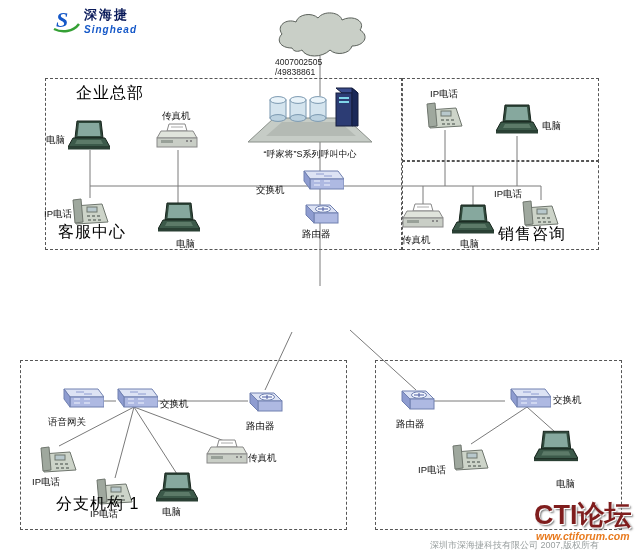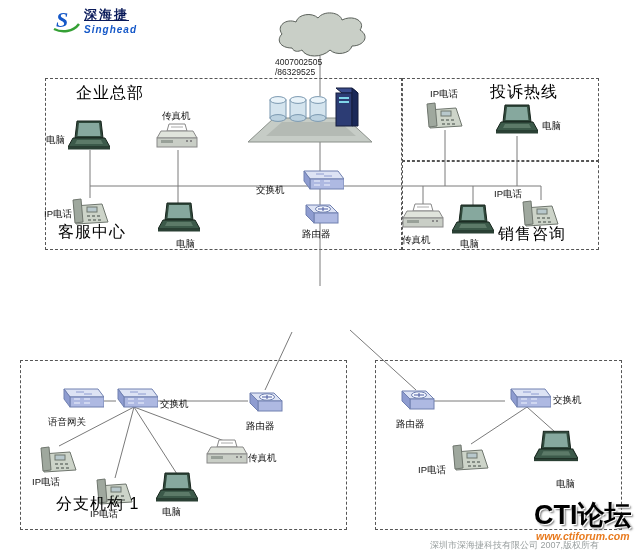--- a/index.html
+++ b/index.html
@@ -15,25 +15,25 @@
   .cloud-wrap{position:absolute;z-index:3;}
   .cloud-text{position:absolute;width:100%;text-align:center;z-index:4;}
   .pstn-text{top:20px;font-size:16px;font-weight:bold;letter-spacing:1px;}
   .inet-text{top:22px;font-size:11px;}
   .numbers{position:absolute;left:275px;top:57px;width:64px;text-align:left;
            font-size:8.5px;line-height:10px;color:#222;z-index:4;}
   .cc-caption{position:absolute;left:240px;top:148px;width:140px;text-align:center;
               font-size:9px;color:#111;z-index:4;}
   .logo{position:absolute;left:52px;top:6px;z-index:4;display:flex;align-items:flex-start;}
   .logo-texts{margin-left:4px;}
-  .logo-cn{font-size:13px;font-weight:bold;color:#0a1a5a;letter-spacing:2px;text-decoration:underline;}
+  .logo-cn{font-size:13px;font-weight:bold;color:#0a1a5a;letter-spacing:2px;}
   .logo-en{font-size:10px;font-style:italic;font-weight:bold;color:#1558c8;letter-spacing:1px;}
   .copyright{position:absolute;left:430px;top:539px;font-size:9px;color:#9aa0a0;z-index:4;white-space:nowrap;}
   .watermark{position:absolute;left:534px;top:500px;z-index:5;text-align:center;}
-  .wm-brand{font-size:27px;font-weight:bold;color:#000000;line-height:30px;
+  .wm-brand{font-size:27px;font-weight:bold;color:#7f1d1d;line-height:30px;
             text-shadow:1px 1px 0 #fff,2px 2px 2px #777;letter-spacing:0px;}
   .wm-url{font-size:10.5px;font-weight:bold;color:#e87a1e;line-height:12px;font-style:italic;}
 </style>
 </head>
 <body>
 
 <div class="canvas">
 
   <svg width="0" height="0" style="position:absolute" aria-hidden="true">
     <defs>
@@ -168,34 +168,34 @@
   </div>
 
   <div class="cloud-wrap" style="left:270px;top:10px;width:104px;height:50px">
     <svg width="104" height="50" viewBox="0 0 100 50">
       <use href="#icon-cloud" fill="#c9cfc7" stroke="#5a605a"></use>
     </svg>
   </div>
 
 
   <div class="title" style="left:76px;top:83px">企业总部</div>
-  <div class="title" style="left:490px;top:82px">投诉热线</div>
   <div class="title" style="left:498px;top:224px">销售咨询</div>
   <div class="title" style="left:58px;top:222px">客服中心</div>
   <div class="title" style="left:56px;top:494px">分支机构 1</div>
 
   <div class="numbers">
     <div>4007002505</div>
-    <div>/86329525</div>
+    <div>/49838861</div>
   </div>
   <div class="node" style="left:248px;top:84px">
     <svg width="124" height="64">
         <use href="#icon-platform"></use>
       </svg>
   </div>
+  <div class="cc-caption">“呼家将”S系列呼叫中心</div>
 
   <div class="node" style="left:68px;top:120px">
     <svg width="42" height="32">
         <use href="#icon-laptop"></use>
       </svg>
   </div>
   <div class="lbl" style="left:46px;top:134px">电脑</div>
 
   <div class="node" style="left:156px;top:122px">
     <svg width="42" height="30">

